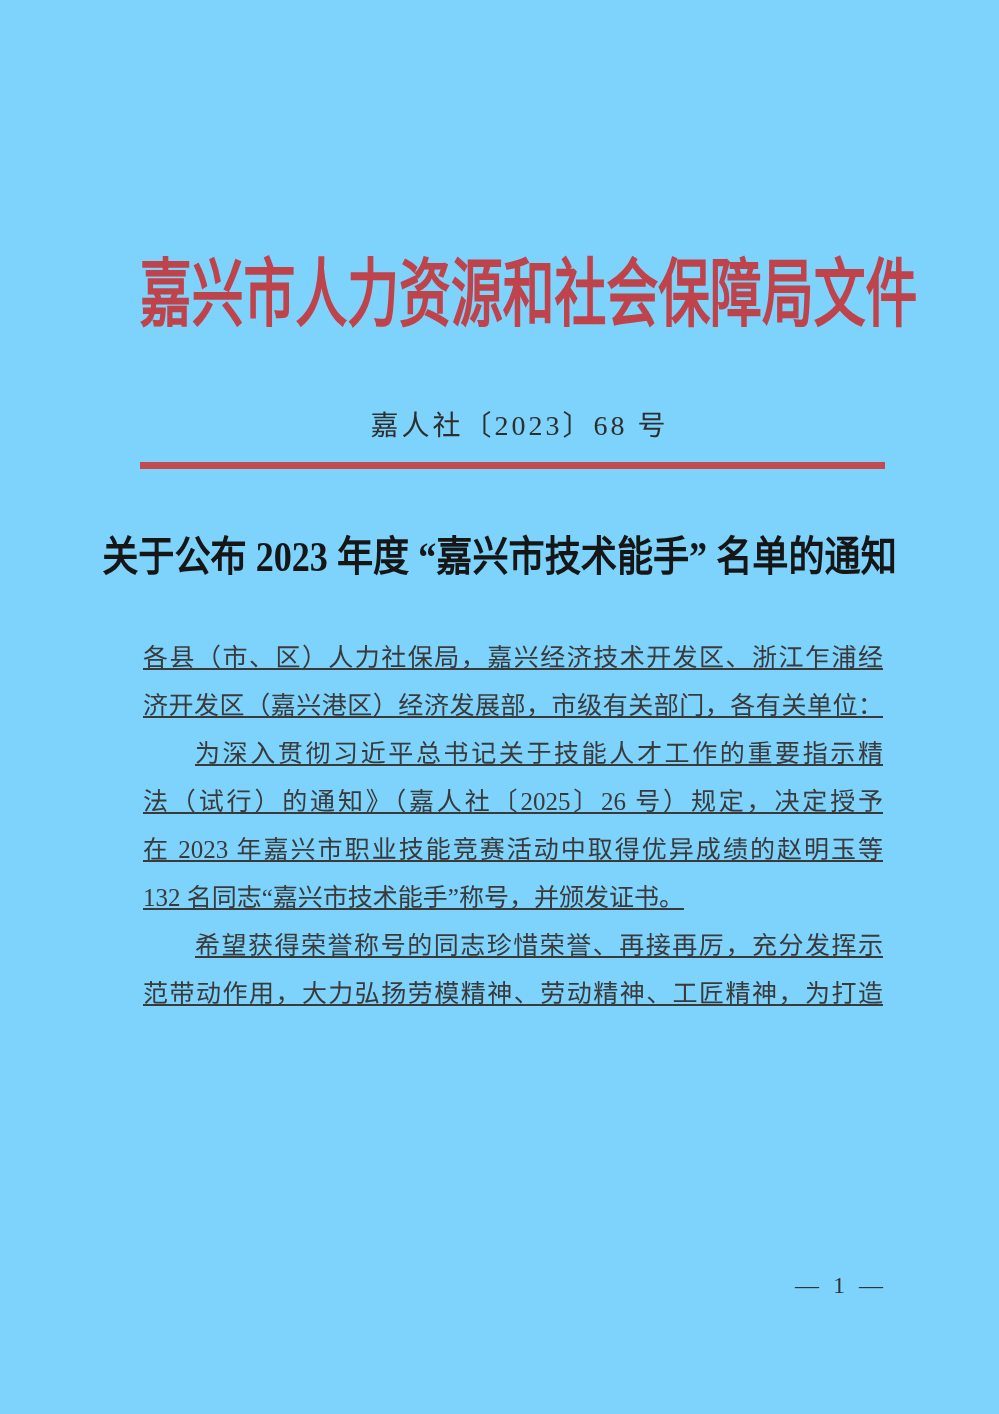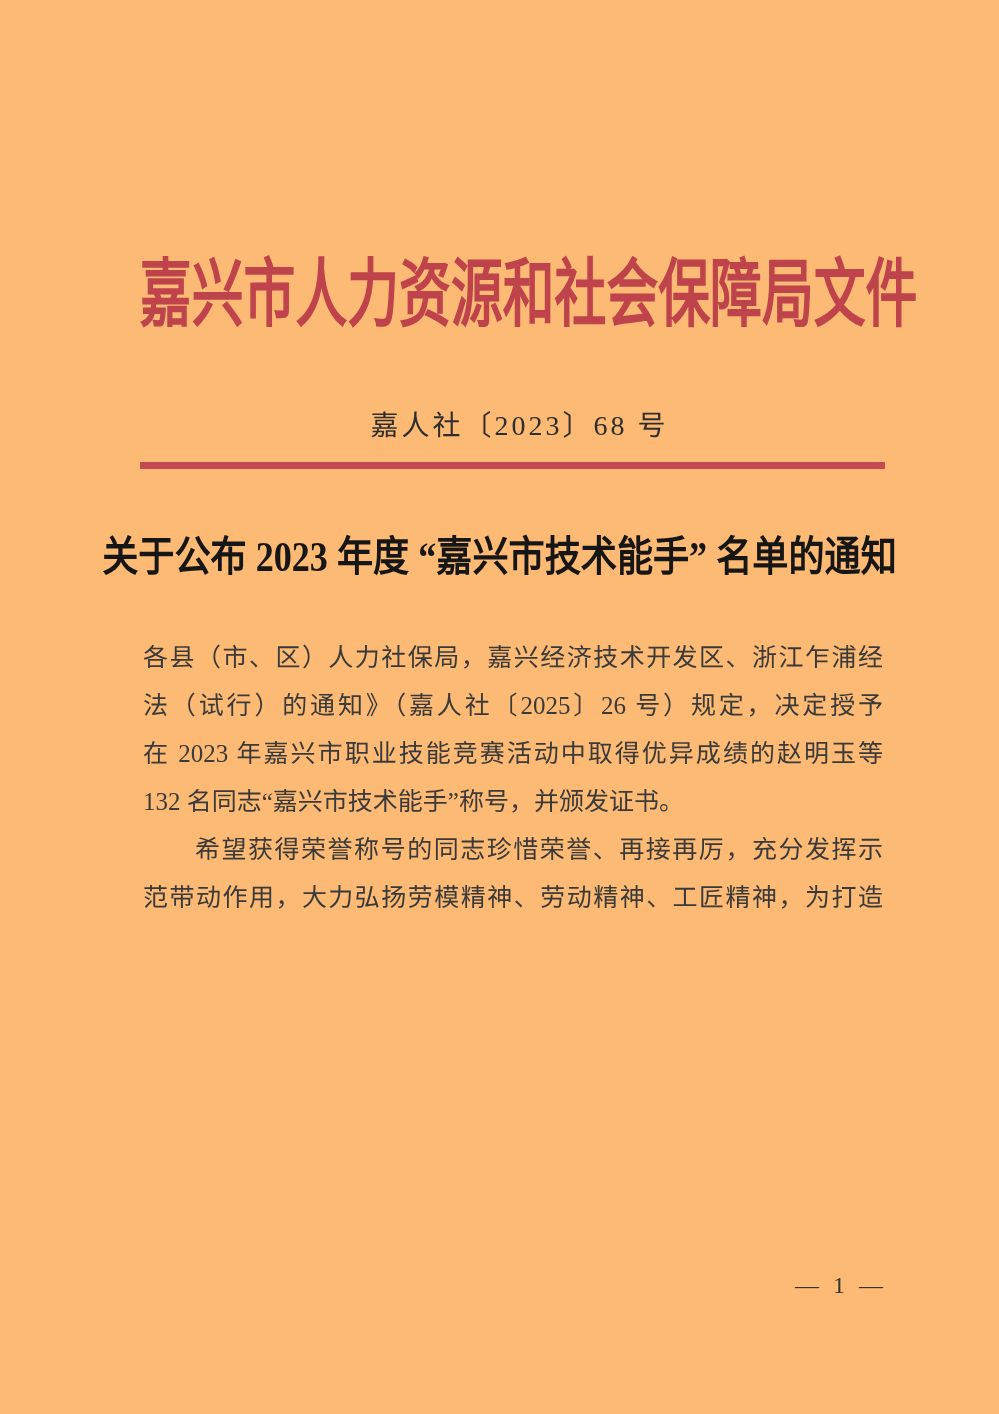--- a/index.html
+++ b/index.html
@@ -9,21 +9,21 @@
     width: 999px;
     height: 1414px;
     position: relative;
     overflow: hidden;
   }
   .page {
     position: absolute;
     left: 0; top: 0;
     width: 999px;
     height: 1414px;
-    background: #fdba74;
+    background: #7dd3fc;
   }
   
   .org-title {
     position: absolute;
     top: 252px;
     left: 0;
     width: 100%;
     text-align: center;
     font-size: 72px;
     font-weight: 700;
@@ -77,20 +77,21 @@
     top: 634px;
     width: 740px;
     font-size: 25px;
     color: #3a3a3a;
     line-height: 48px;
   }
   .line {
     text-align: justify;
     text-align-last: justify;
     height: 48px;
+    text-decoration: underline;
   }
   .line.plain {
     text-align-last: left;
   }
   .line.indent {
     text-indent: 52px;
   }
   
   .page-number {
     position: absolute;
@@ -110,20 +111,22 @@
   <div class="org-title">嘉兴市人力资源和社会保障局文件</div>
 
   <div class="doc-number">嘉人社〔2023〕68 号</div>
 
   <div class="red-rule"></div>
 
   <div class="notice-title">关于公布 2023 年度 “嘉兴市技术能手” 名单的通知</div>
 
   <div class="body-text">
     <div class="line">各县（市、区）人力社保局，嘉兴经济技术开发区、浙江乍浦经</div>
+    <div class="line">济开发区（嘉兴港区）经济发展部，市级有关部门，各有关单位：</div>
+    <div class="line indent">为深入贯彻习近平总书记关于技能人才工作的重要指示精</div>
     <div class="line">法（试行）的通知》（嘉人社〔2025〕26 号）规定，决定授予</div>
     <div class="line">在 2023 年嘉兴市职业技能竞赛活动中取得优异成绩的赵明玉等</div>
     <div class="line plain">132 名同志“嘉兴市技术能手”称号，并颁发证书。</div>
     <div class="line indent">希望获得荣誉称号的同志珍惜荣誉、再接再厉，充分发挥示</div>
     <div class="line">范带动作用，大力弘扬劳模精神、劳动精神、工匠精神，为打造</div>
   </div>
 
   <div class="page-number">— 1 —</div>
 
 </div>

